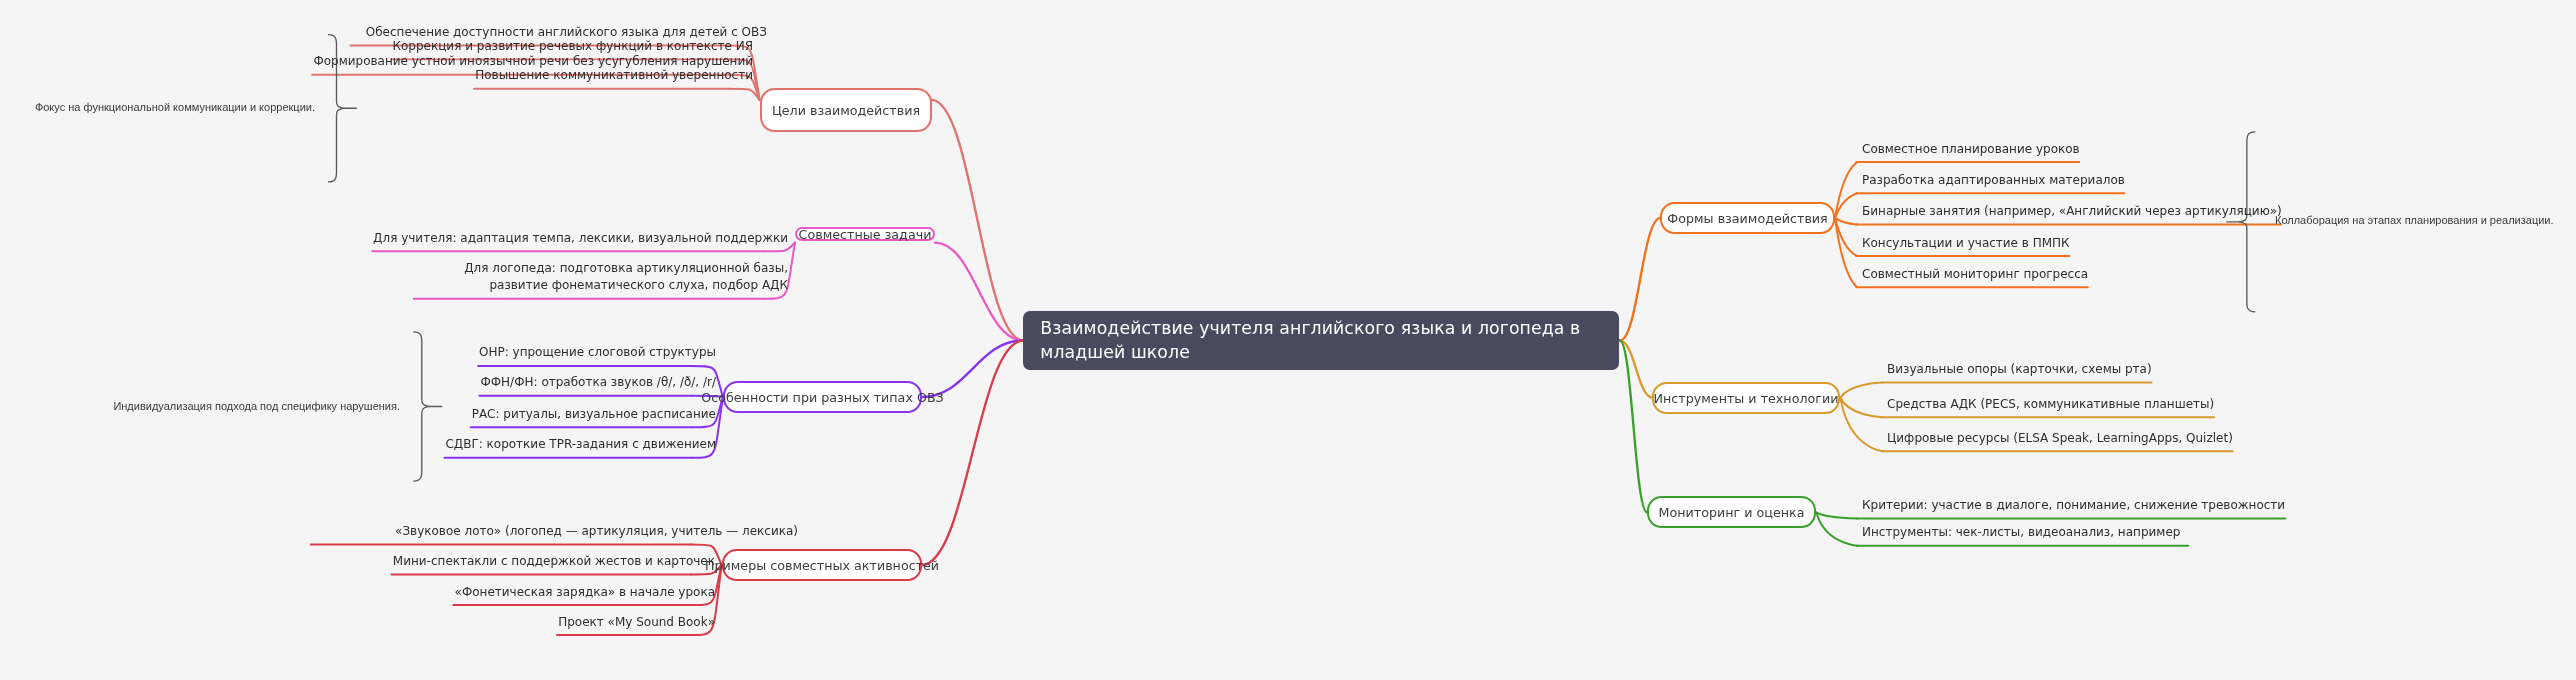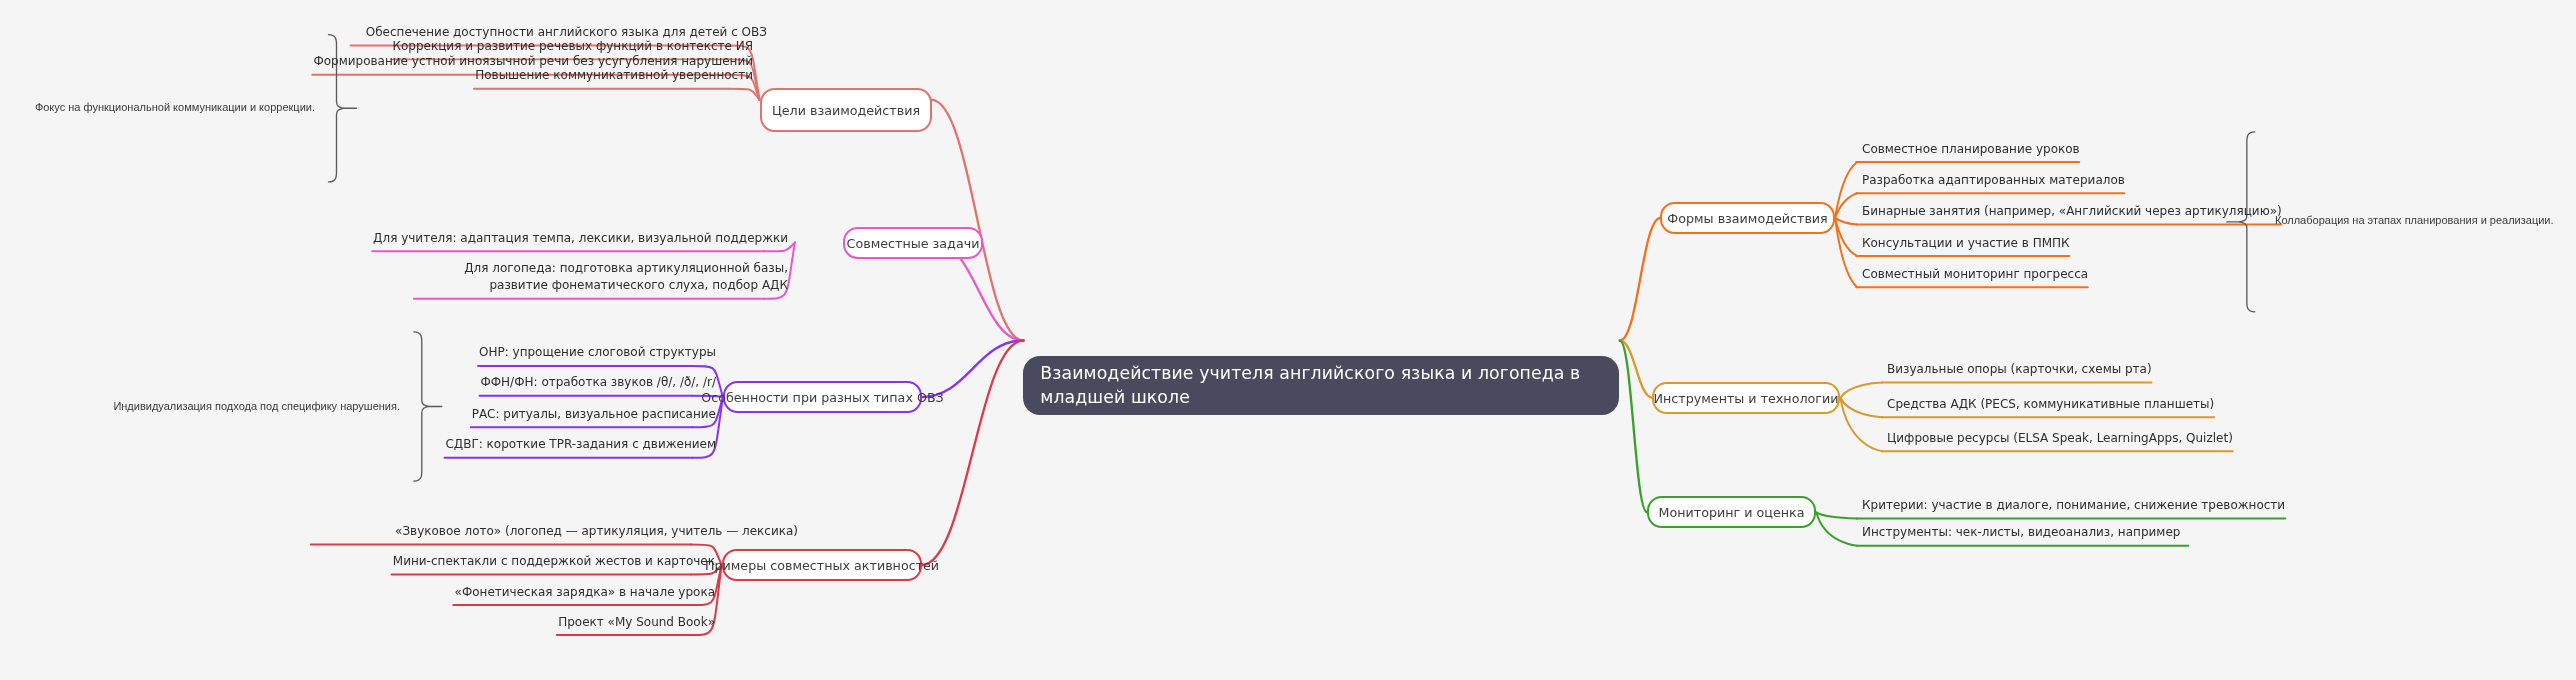--- a/index.html
+++ b/index.html
@@ -26,29 +26,28 @@
     overflow: visible;
     pointer-events: none;
   }
   svg.layer * { pointer-events: auto; }
 
   
   .central-node {
     position: absolute;
     background: #4a4a5e;
     color: #ffffff;
-    border-radius: 17px;
+    border-radius: 7px;
     box-sizing: border-box;
     display: flex;
     align-items: center;
     padding: 0 17.3px;
     font-size: 17.3px;
     line-height: 1.38;
     letter-spacing: 0.1px;
-    margin-top: 45px;
   }
 
   
   .branch-node {
     position: absolute;
     background: #ffffff;
     border: 2px solid #888;
     border-radius: 14.7px;
     box-sizing: border-box;
     display: flex;
@@ -154,21 +153,21 @@
 
   <div id="nodes-host">
       <div class="branch-node" style="left: 760px; top: 88px; width: 172px; height: 44px; border-color: rgb(224, 115, 110);">
         <span>Цели взаимодействия</span>
       </div>
       <div class="leaf-label" style="right: 1809px; top: 24px; text-align: left;"><span>Обеспечение доступности английского языка для детей с ОВЗ</span></div>
       <div class="leaf-label" style="right: 1823px; top: 38px; text-align: center;"><span>Коррекция и развитие речевых функций в контексте ИЯ</span></div>
       <div class="leaf-label" style="right: 1823px; top: 53px; text-align: right;"><span>Формирование устной иноязычной речи без усугубления нарушений</span></div>
       <div class="leaf-label" style="right: 1823px; top: 67px; text-align: right;"><span>Повышение коммуникативной уверенности</span></div>
       <div class="annotation" style="top: 101px; right: 2261px; text-align: right;"><span>Фокус на функциональной коммуникации и коррекции.</span></div>
-      <div class="branch-node" style="left: 795px; top: 227px; width: 140px; height: 32px; border-color: rgb(232, 88, 200); margin-left: 48px;">
+      <div class="branch-node" style="left: 795px; top: 227px; width: 140px; height: 14px; border-color: rgb(232, 88, 200);">
         <span>Совместные задачи</span>
       </div>
       <div class="leaf-label" style="right: 1788px; top: 230px; text-align: right;"><span>Для учителя: адаптация темпа, лексики, визуальной поддержки</span></div>
       <div class="leaf-label wrap" style="right: 1788px; top: 260px; text-align: right; width: 373px;"><span>Для логопеда: подготовка артикуляционной базы, развитие фонематического слуха, подбор АДК</span></div>
       <div class="branch-node" style="left: 723px; top: 381px; width: 199px; height: 32px; border-color: rgb(136, 51, 238);">
         <span>Особенности при разных типах ОВЗ</span>
       </div>
       <div class="leaf-label" style="right: 1860px; top: 344px; text-align: right;"><span>ОНР: упрощение слоговой структуры</span></div>
       <div class="leaf-label" style="right: 1860px; top: 374px; text-align: right;"><span>ФФН/ФН: отработка звуков /θ/, /ð/, /r/</span></div>
       <div class="leaf-label" style="right: 1860px; top: 406px; text-align: right;"><span>РАС: ритуалы, визуальное расписание</span></div>

